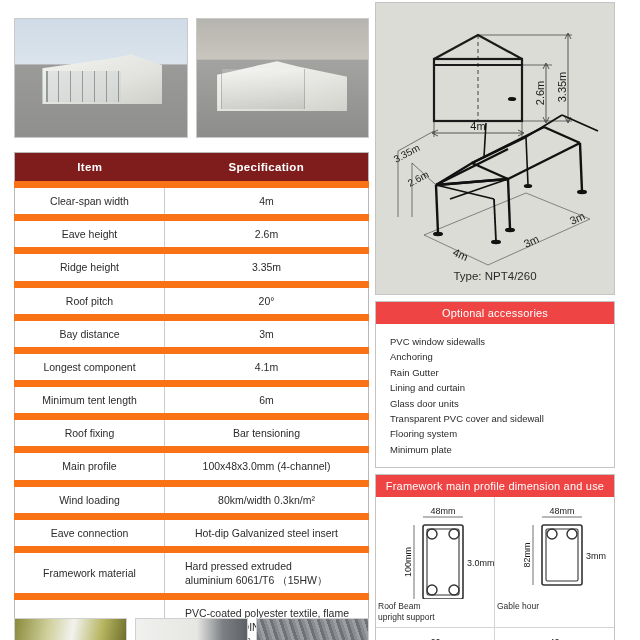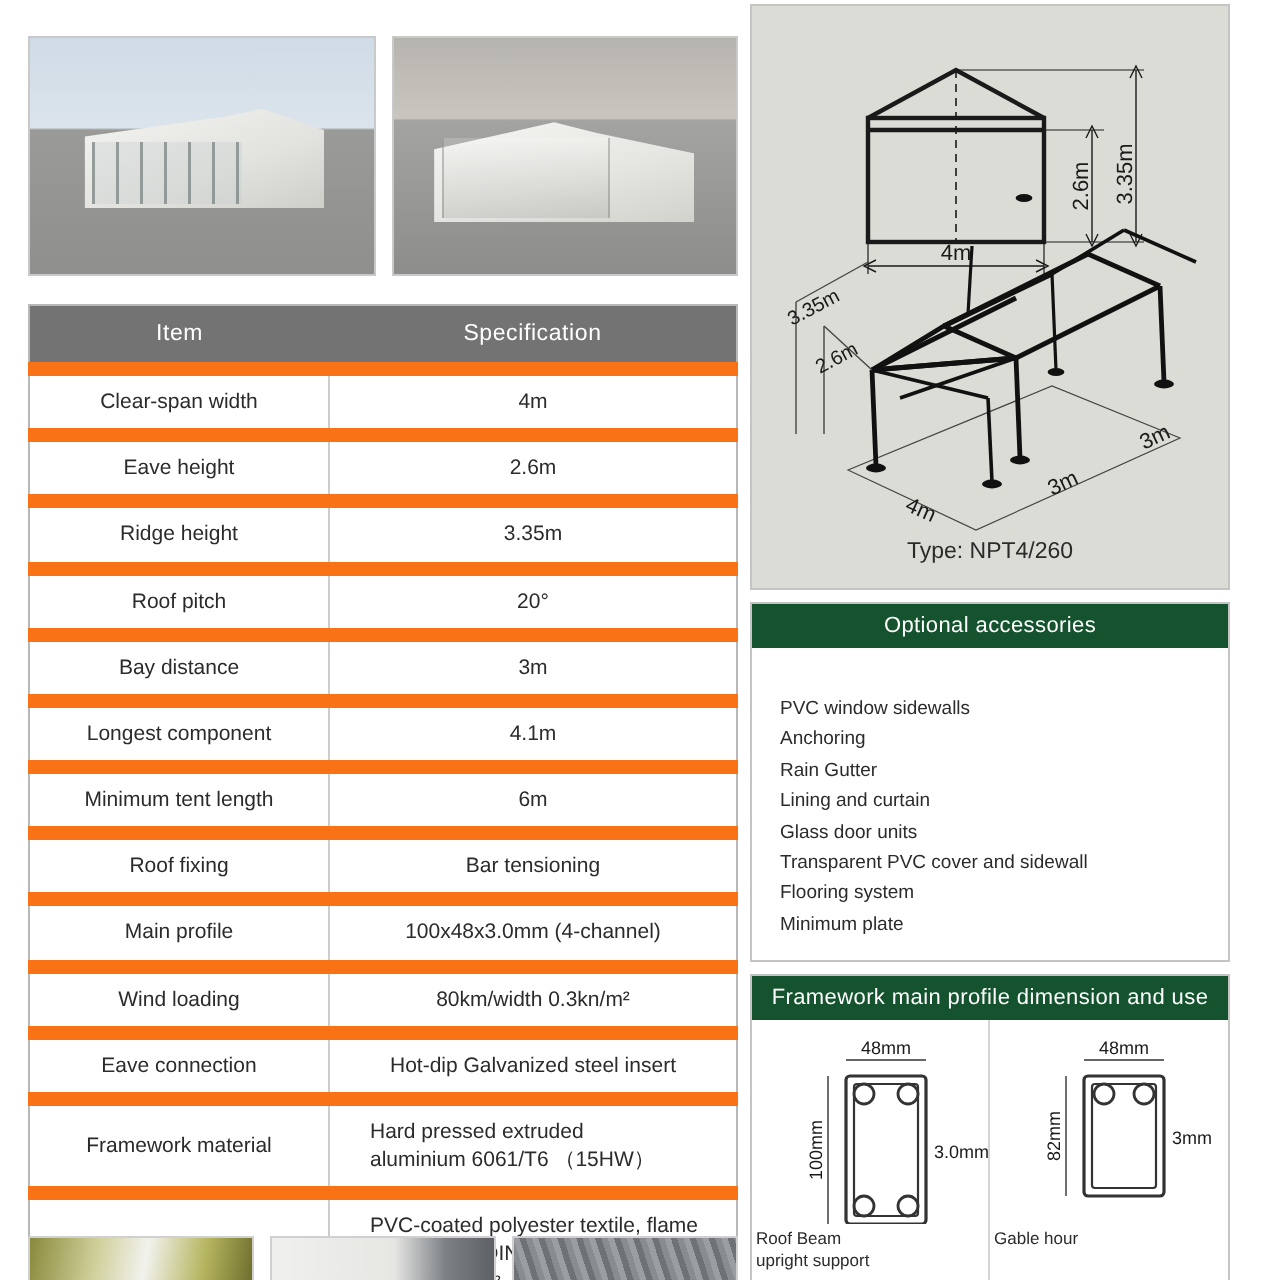--- a/index.html
+++ b/index.html
@@ -46,22 +46,22 @@
     border-right: 1px solid rgba(140,140,138,.5);
   }
 
   
   .spec-table {
     margin-top: 14px; width: 355px;
     border-collapse: collapse;
     border: 1px solid #b8b8b8;
   }
   .spec-table th {
-    background: #737373; color: #ffffff;
-    font-size: 11.5px; font-weight: normal;
+    background: #7f1d1d; color: #ffffff;
+    font-size: 11.5px; font-weight: bold;
     padding: 8px 4px; letter-spacing: .3px;
   }
   .spec-table th.c-item { width: 150px; }
   .spec-table td {
     border-top: 7px solid #f97316;
     border-right: 1px solid #cccccc;
     font-size: 10.5px; color: #2b2b2b;
     padding: 6px 6px; text-align: center; vertical-align: middle;
     line-height: 1.35;
   }
@@ -78,38 +78,38 @@
   .bstrip-ph { flex: 1; border: 1px solid #d0d0d0; border-bottom: none; }
   .bs1 { background: linear-gradient(100deg,#8a8a3c 0%, #cfcf9a 30%, #f2f2ee 52%, #b5b55f 78%, #6f6f2e 100%); }
   .bs2 { background: linear-gradient(90deg,#f0f0ee 0%, #e6e6e3 55%, #7d8186 78%, #5d6165 100%); }
   .bs3 { background: repeating-linear-gradient(72deg,#6e7175 0 3px,#888b8f 3px 6px,#9a9da1 6px 9px); }
 
   
   .right-col { position: absolute; left: 375px; top: 2px; width: 240px; }
 
   .panel { border: 1px solid #c4c4c4; background: #ffffff; }
   .panel-head {
-    background: #14532d; color: #ffffff;
+    background: #ef4444; color: #ffffff;
     font-size: 11px; text-align: center; padding: 5px 2px;
     letter-spacing: .2px;
   }
 
   
   .draw-panel {
     background: #dcdcd6; border: 1px solid #c4c4c4;
     height: 293px; position: relative;
   }
   .type-label {
     position: absolute; left: 0; right: 0; bottom: 12px;
     text-align: center; font-size: 11.5px; color: #2a2a2a;
   }
 
   
   .acc-panel { margin-top: 6px; }
-  .acc-list { padding: 23px 12px 10px 14px; }
+  .acc-list { padding: 10px 12px 10px 14px; }
   .acc-list li {
     list-style: none; font-size: 9.5px; color: #2b2b2b;
     line-height: 1.62;
   }
 
   
   .prof-panel { margin-top: 6px; }
   .prof-grid { display: flex; flex-wrap: wrap; }
   .prof-cell {
     width: 50%; border-top: 1px solid #d4d4d4;

